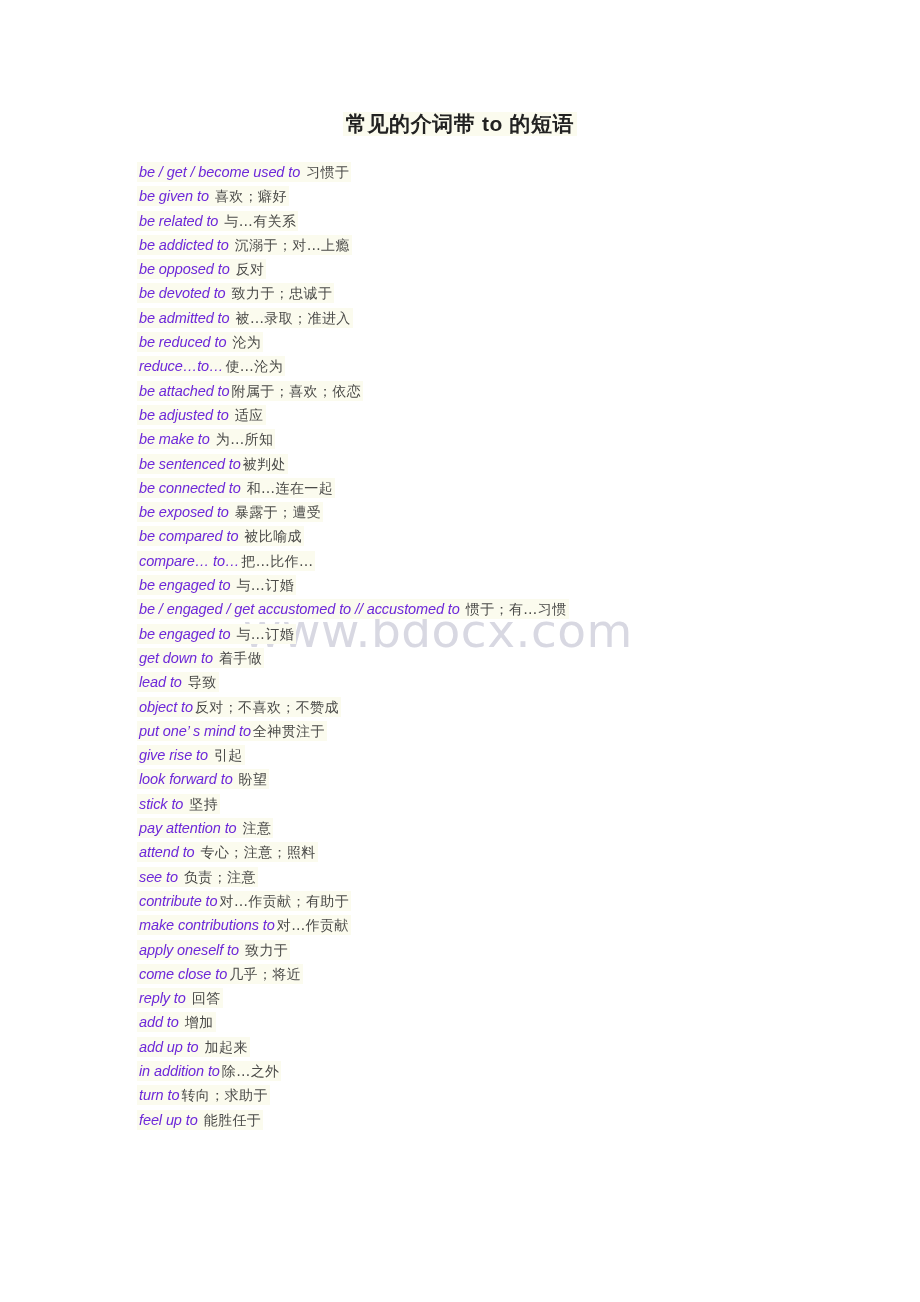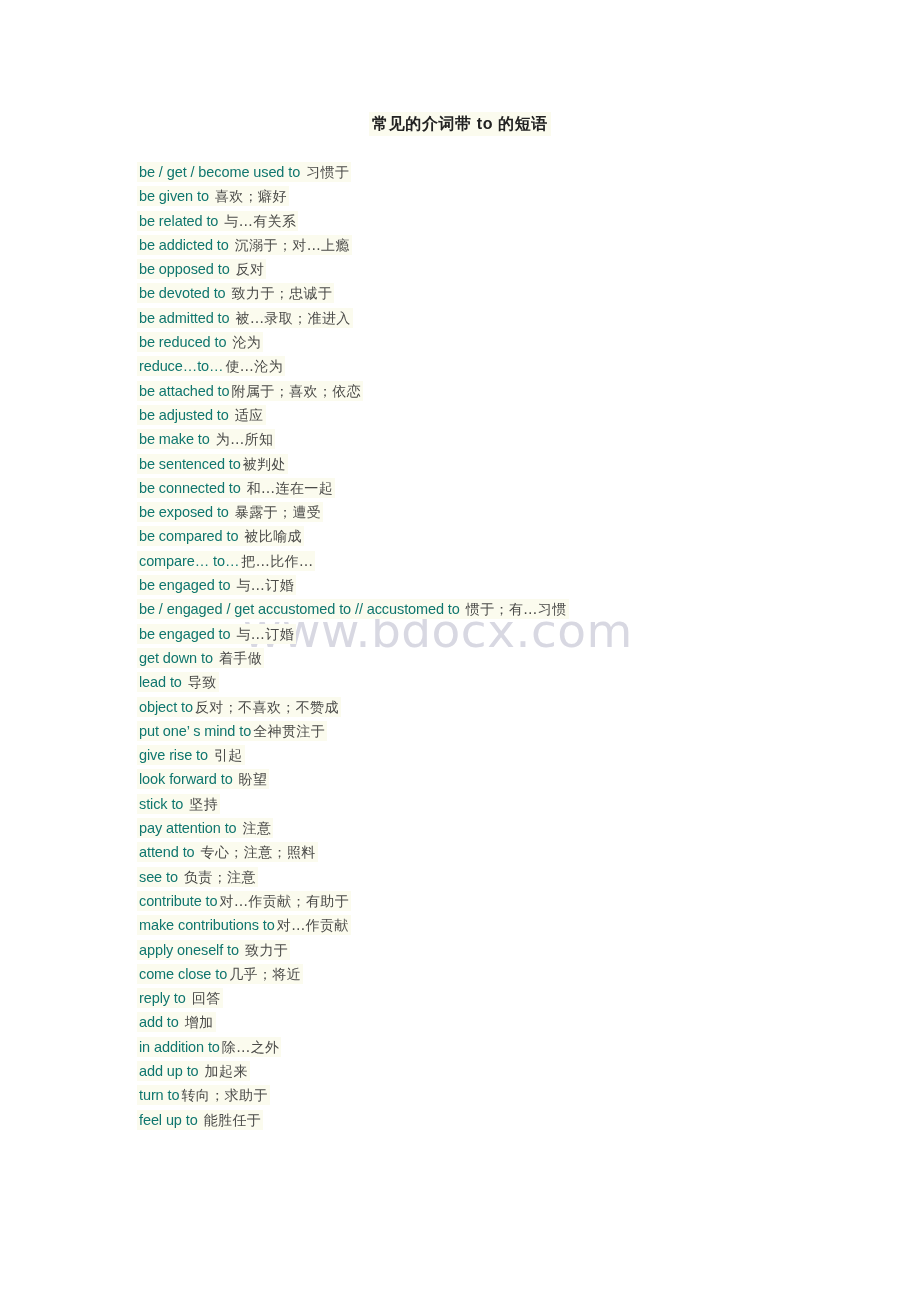--- a/index.html
+++ b/index.html
@@ -45,21 +45,21 @@
   #title-block {
     position: absolute;
     left: 0;
     top: 112px;
     width: 920px;
     text-align: center;
     z-index: 3;
   }
   #title {
     display: inline-block;
-    font-size: 16px;
+    font-size: 21px;
     font-weight: bold;
     color: #222222;
     background: #fbfbee;
     padding: 2px 3px;
     letter-spacing: 0.6px;
     line-height: 20px;
   }
 
   
   #phrase-list {
@@ -75,22 +75,23 @@
     white-space: nowrap;
   }
   .phrase-inner {
     display: inline-block;
     background: #fbfbee;
     padding: 0 2px;
     line-height: 19px;
   }
   .en {
     font-size: 14.5px;
-    color: #0f766e;
+    color: #6d28d9;
     letter-spacing: -0.1px;
+    font-style: italic;
   }
   .zh {
     font-family: "DejaVu Sans", "Liberation Sans", sans-serif;
     font-size: 14px;
     color: #4a4a48;
     letter-spacing: 0.4px;
   }
   .gap-wide { padding-left: 6px; }
   .gap-narrow { padding-left: 2px; }
 </style>
@@ -135,19 +136,19 @@
       <div class="phrase-row"><span class="phrase-inner"><span class="en">stick to</span><span class="zh gap-wide">坚持</span></span></div>
       <div class="phrase-row"><span class="phrase-inner"><span class="en">pay attention to</span><span class="zh gap-wide">注意</span></span></div>
       <div class="phrase-row"><span class="phrase-inner"><span class="en">attend to</span><span class="zh gap-wide">专心；注意；照料</span></span></div>
       <div class="phrase-row"><span class="phrase-inner"><span class="en">see to</span><span class="zh gap-wide">负责；注意</span></span></div>
       <div class="phrase-row"><span class="phrase-inner"><span class="en">contribute to</span><span class="zh gap-narrow">对…作贡献；有助于</span></span></div>
       <div class="phrase-row"><span class="phrase-inner"><span class="en">make contributions to</span><span class="zh gap-narrow">对…作贡献</span></span></div>
       <div class="phrase-row"><span class="phrase-inner"><span class="en">apply oneself to</span><span class="zh gap-wide">致力于</span></span></div>
       <div class="phrase-row"><span class="phrase-inner"><span class="en">come close to</span><span class="zh gap-narrow">几乎；将近</span></span></div>
       <div class="phrase-row"><span class="phrase-inner"><span class="en">reply to</span><span class="zh gap-wide">回答</span></span></div>
       <div class="phrase-row"><span class="phrase-inner"><span class="en">add to</span><span class="zh gap-wide">增加</span></span></div>
+      <div class="phrase-row"><span class="phrase-inner"><span class="en">add up to</span><span class="zh gap-wide">加起来</span></span></div>
       <div class="phrase-row"><span class="phrase-inner"><span class="en">in addition to</span><span class="zh gap-narrow">除…之外</span></span></div>
-      <div class="phrase-row"><span class="phrase-inner"><span class="en">add up to</span><span class="zh gap-wide">加起来</span></span></div>
       <div class="phrase-row"><span class="phrase-inner"><span class="en">turn to</span><span class="zh gap-narrow">转向；求助于</span></span></div>
       <div class="phrase-row"><span class="phrase-inner"><span class="en">feel up to</span><span class="zh gap-wide">能胜任于</span></span></div>
     </div>
 
 </div>
 
 </body></html>

